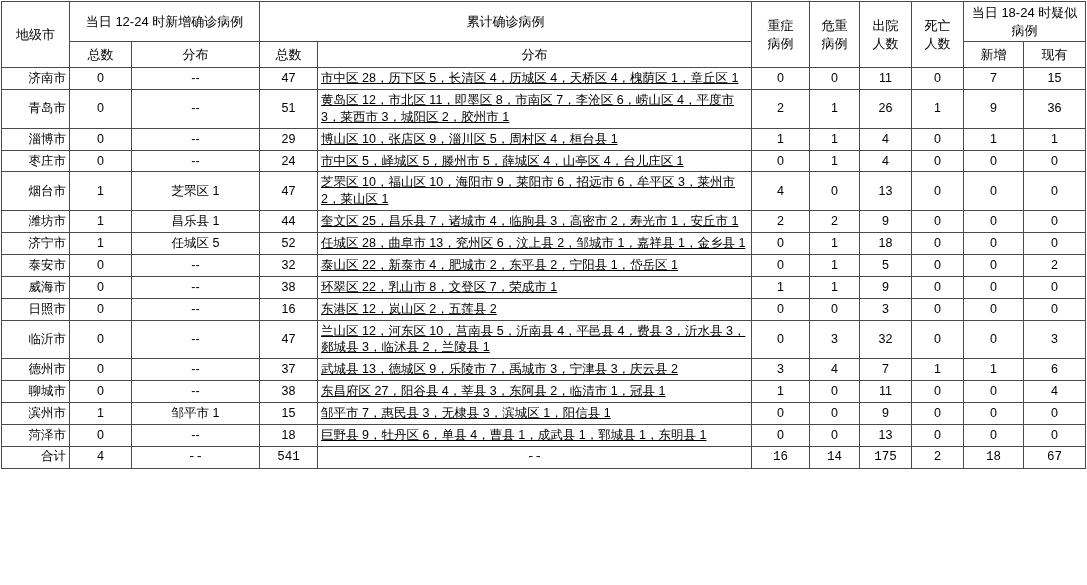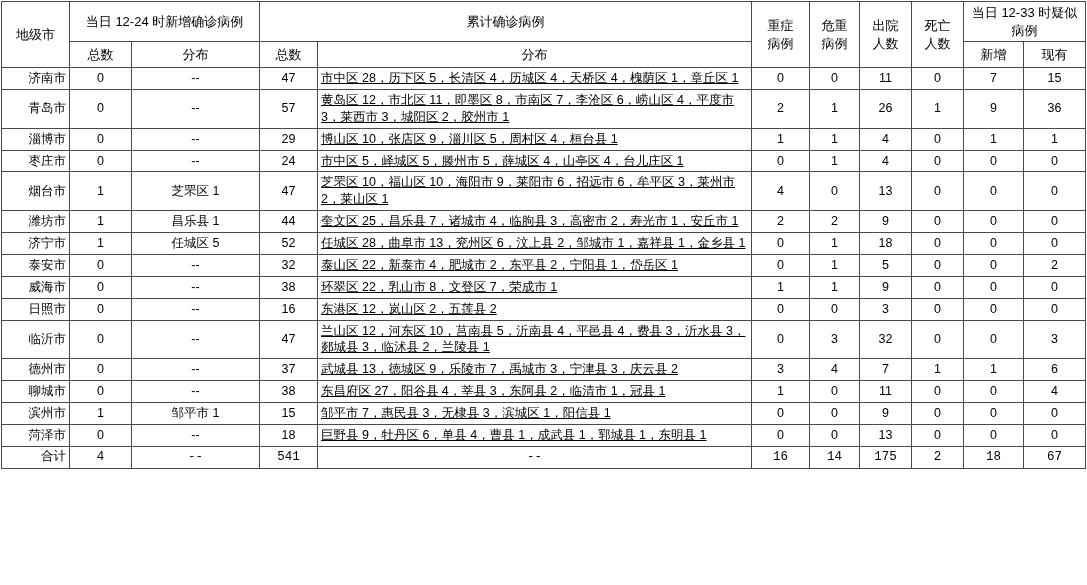--- a/index.html
+++ b/index.html
@@ -103,21 +103,21 @@
           <span>病例</span>
         </th>
         <th rowspan="2">
           <span>出院</span><br>
           <span>人数</span>
         </th>
         <th rowspan="2">
           <span>死亡</span><br>
           <span>人数</span>
         </th>
-        <th colspan="2">当日 12-33 时疑似病例</th>
+        <th colspan="2">当日 18-24 时疑似病例</th>
       </tr>
       <tr class="hdr-sub">
         <th>总数</th>
         <th>分布</th>
         <th>总数</th>
         <th>分布</th>
         <th>新增</th>
         <th>现有</th>
       </tr>
     </thead>
@@ -134,21 +134,21 @@
         <td class="num">11</td>
         <td class="num">0</td>
         <td class="num">7</td>
         <td class="num">15</td>
       </tr>
 
       <tr>
         <td class="city">青岛市</td>
         <td class="num">0</td>
         <td class="num">--</td>
-        <td class="num">57</td>
+        <td class="num">51</td>
         <td class="dist">黄岛区 12，市北区 11，即墨区 8，市南区 7，李沧区 6，崂山区 4，平度市 3，莱西市 3，城阳区 2，胶州市 1</td>
         <td class="num">2</td>
         <td class="num">1</td>
         <td class="num">26</td>
         <td class="num">1</td>
         <td class="num">9</td>
         <td class="num">36</td>
       </tr>
 
       <tr>

